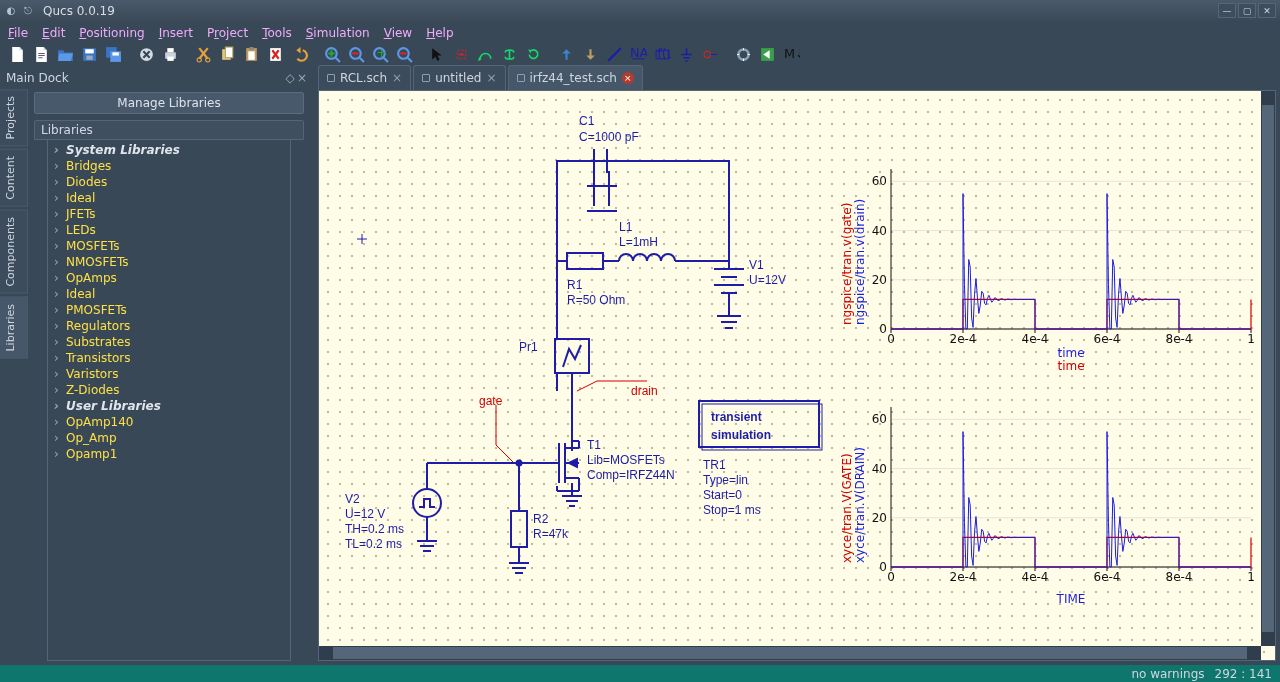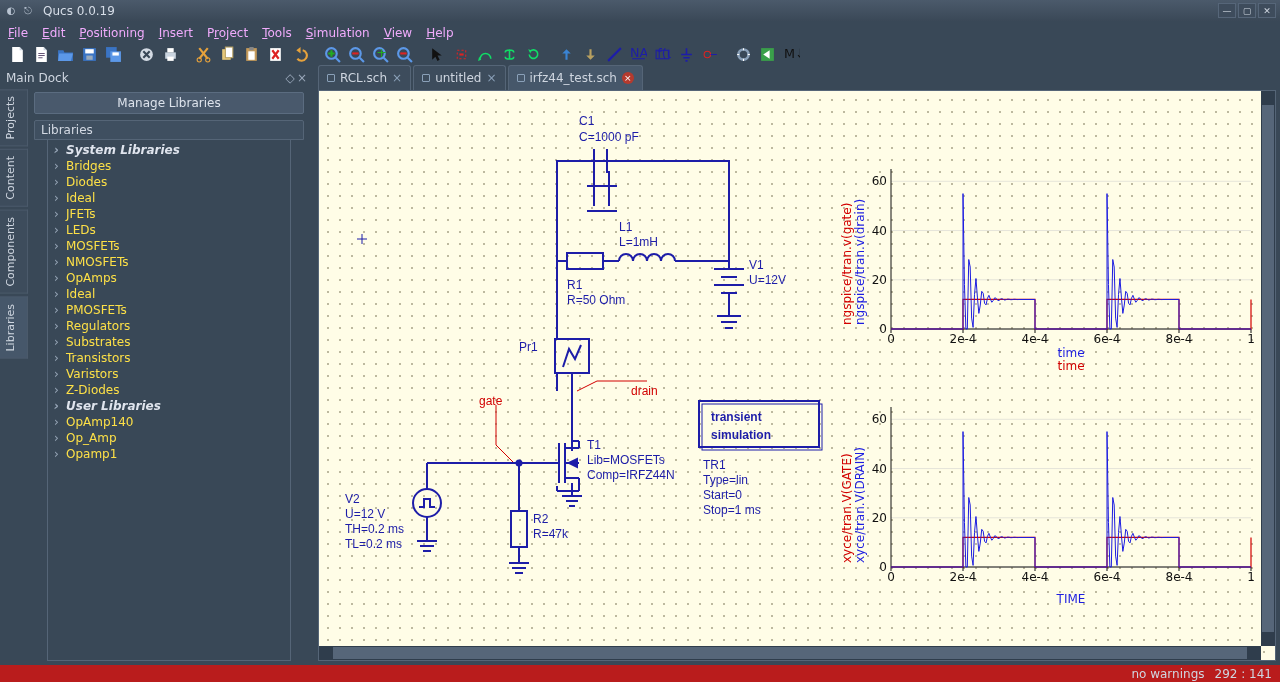--- a/index.html
+++ b/index.html
@@ -69,21 +69,21 @@
 .hscroll { height:14px; position:absolute; left:0; right:14px; bottom:0; background:#2f3d4c; display:flex; }
 .hscroll .thumb { position:absolute; left:14px; right:14px; top:1px; bottom:1px; background:#566679; }
 .vscroll { width:14px; position:absolute; top:0; bottom:14px; right:0; background:#2f3d4c; }
 .vscroll .thumb { position:absolute; top:14px; bottom:14px; left:1px; right:1px; background:#566679; }
 
 
 .plot-box { position:absolute; }
 .plot-box svg { width:100%; height:100%; }
 
 
-.statusbar { height:17px; background:#b91c1c; display:flex; align-items:center; justify-content:flex-end; padding:0 8px; color:#cfd6e0; gap:10px; }
+.statusbar { height:17px; background:#0f766e; display:flex; align-items:center; justify-content:flex-end; padding:0 8px; color:#cfd6e0; gap:10px; }
 </style>
 </head>
 <body>
 
 <div class="titlebar">
   <div class="left-icons">
     <span>◐</span>
     <span>⎋</span>
   </div>
   <div class="title">Qucs 0.0.19</div>

